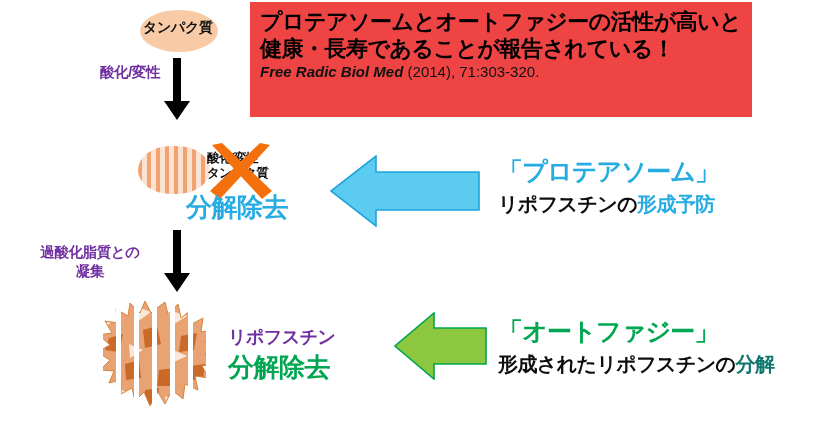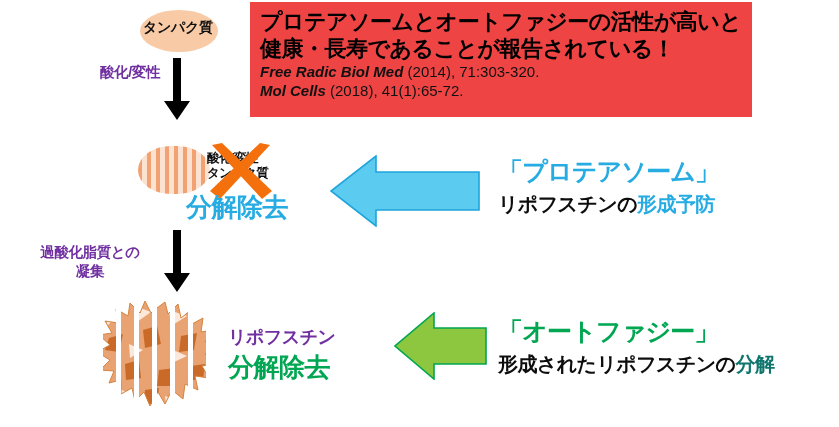--- a/index.html
+++ b/index.html
@@ -120,23 +120,20 @@
 <div id="stage">
 
   <div class="abs" id="protein-ellipse"></div>
   <div class="abs" id="protein-label">タンパク質</div>
 
   <div class="abs" id="yellow-box">
     <div class="hl first">プロテアソームとオートファジーの活性が高いと</div>
     <div class="hl">健康・長寿であることが報告されている！</div>
     <div class="ref">
       <span class="j">Free Radic Biol Med</span><span class="c"> (2014), 71:303-320.</span>
-    </div>
-    <div class="ref">
-      <span class="j">Mol Cells</span><span class="c"> (2018), 41(1):65-72.</span>
     </div>
   </div>
 
   <div class="abs purple-note" id="note-oxidation">
     <div>酸化/変性</div>
   </div>
 
   <svg class="abs down-arrow" id="arrow-down-1" viewBox="0 0 34 62">
     <path d="M13 0 L21 0 L21 43 L30 43 L17 62 L4 43 L13 43 Z" fill="#000000"></path>
   </svg>

